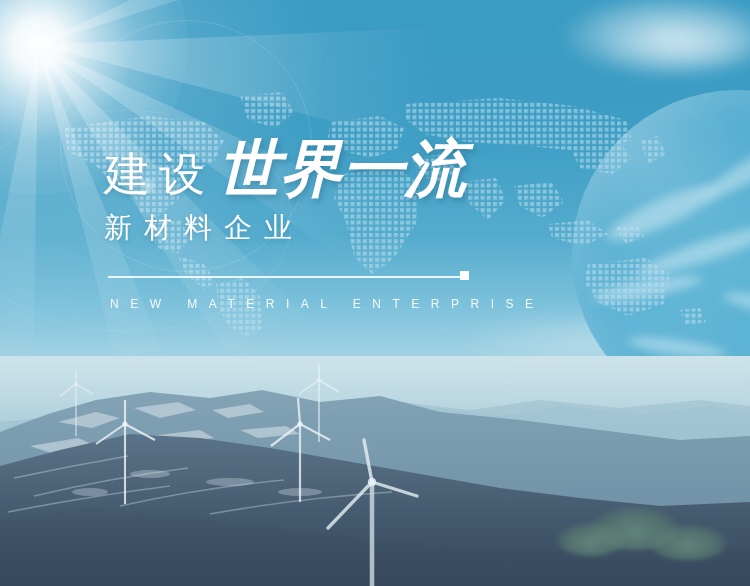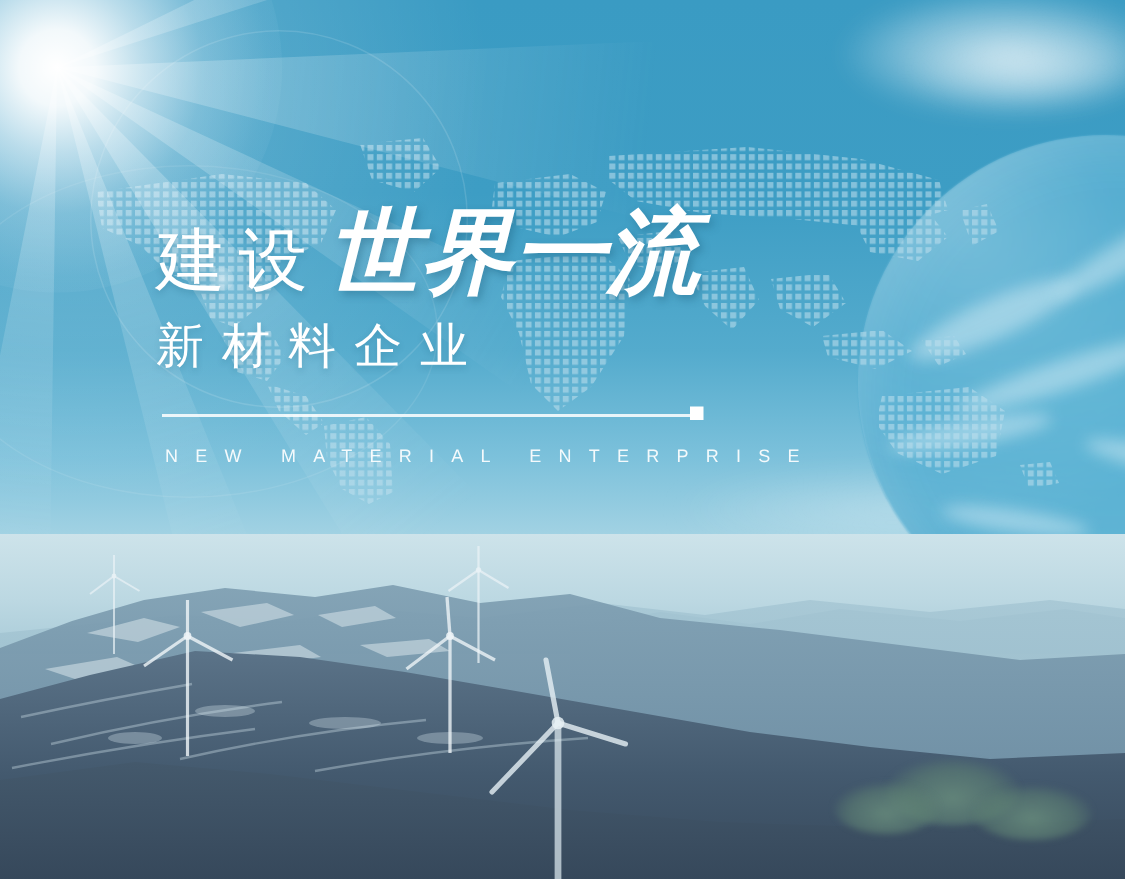--- a/index.html
+++ b/index.html
@@ -239,21 +239,21 @@
     color: #ffffff;
     letter-spacing: 0px;
     line-height: 1;
     margin-left: 4px;
     text-shadow: 2px 3px 6px rgba(20,80,110,0.35);
   }
   .headline-2 {
     position: absolute;
     left: 104px; top: 214px;
     font-family: "Liberation Sans", "DejaVu Sans", sans-serif;
-    font-size: 32px;
+    font-size: 28px;
     font-weight: 500;
     color: #ffffff;
     letter-spacing: 12px;
     line-height: 1;
     white-space: nowrap;
     text-shadow: 0 2px 4px rgba(20,80,110,0.22);
   }
   .divider {
     position: absolute;
     left: 108px; top: 276px;

